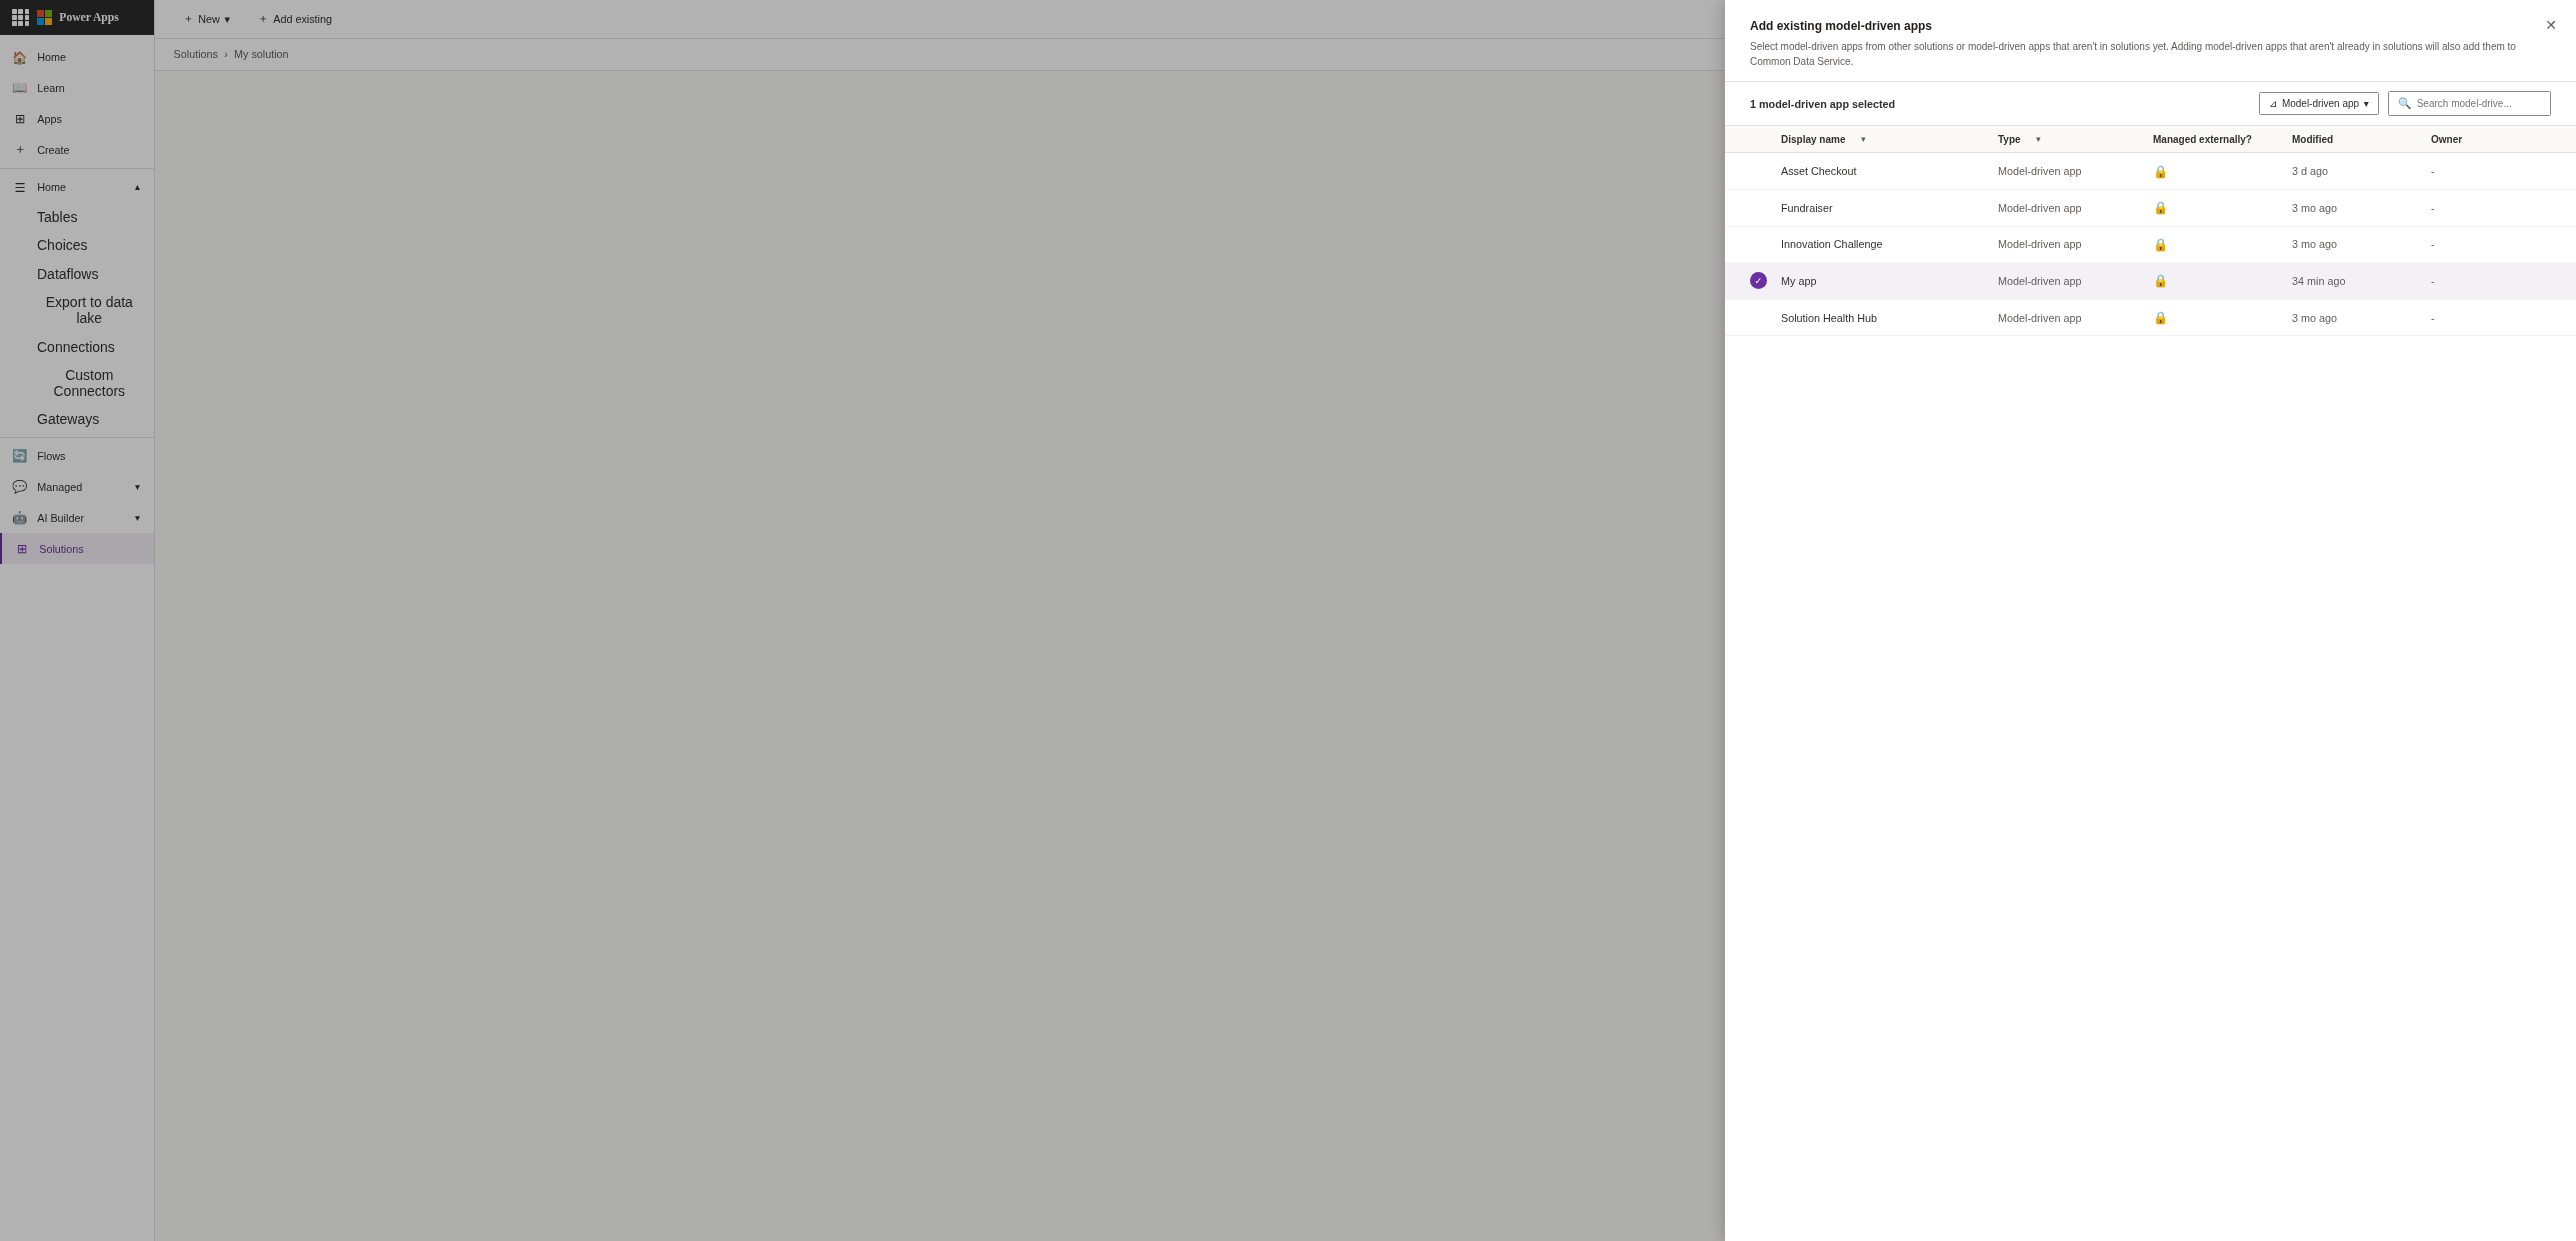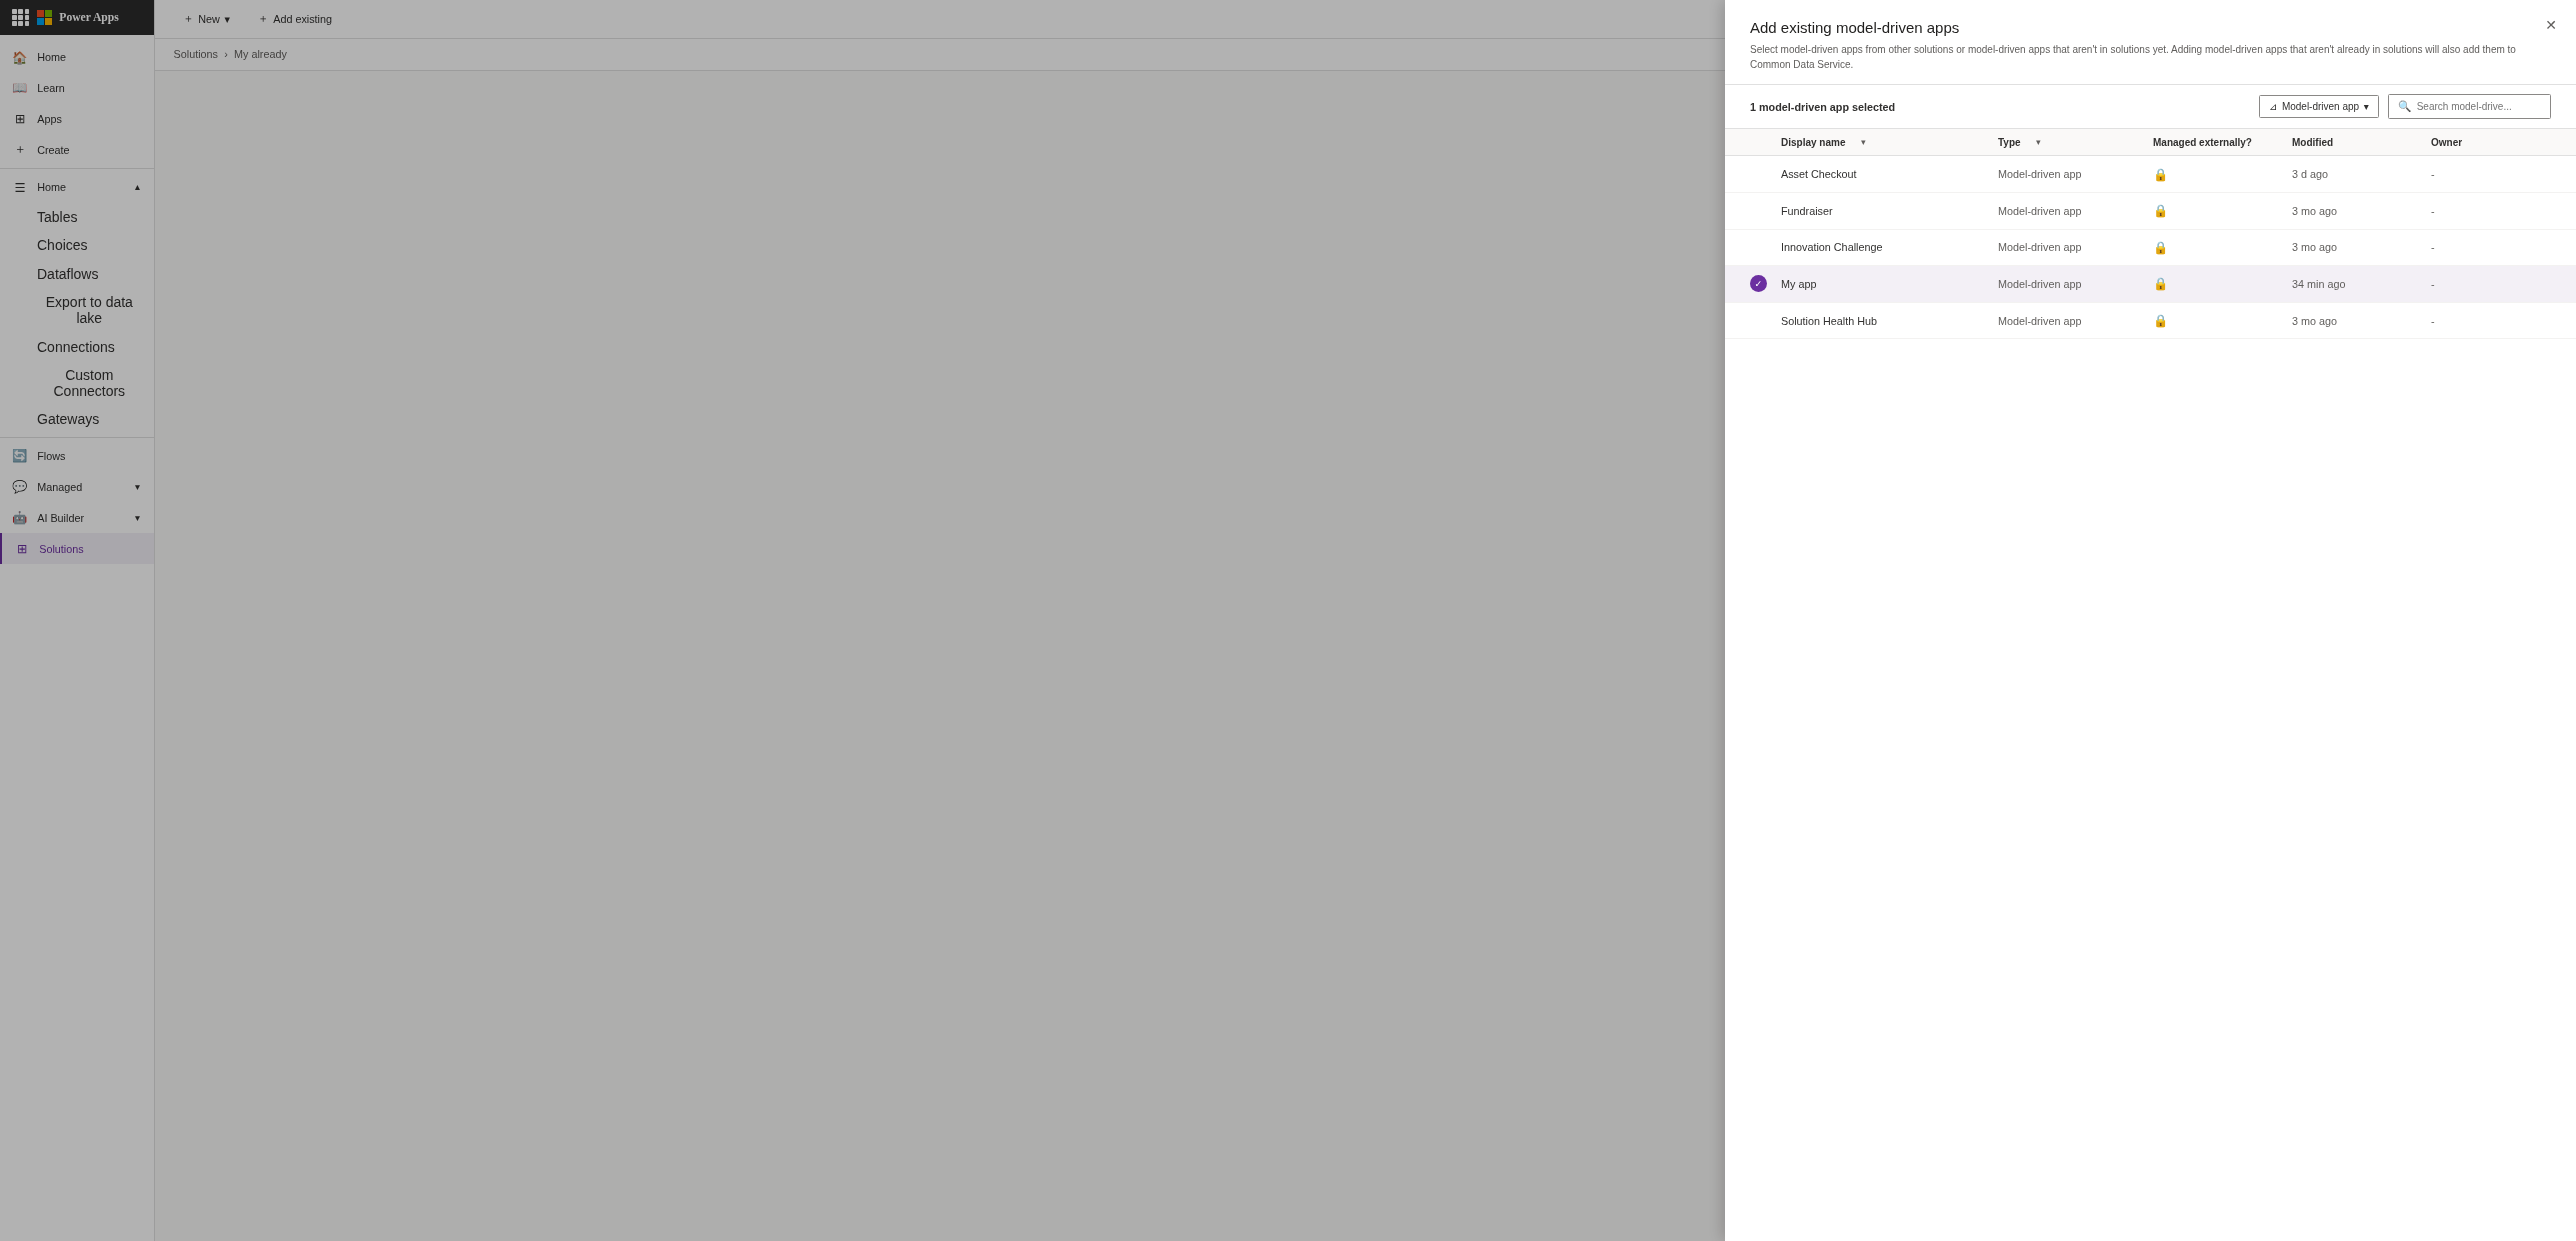--- a/index.html
+++ b/index.html
@@ -91,21 +91,21 @@
       display: flex;
       flex-direction: column;
       height: 100vh;
       box-shadow: -3.1px 0 15.5px rgba(0,0,0,0.2);
       position: relative;
     }
     .dialog-header {
       padding: 18.6px 25px 12.4px 25px;
       border-bottom: 0.8px solid #e0e0e0;
     }
-    .dialog-title { font-size: 15px; font-weight: 400; color: #201f1e; margin-bottom: 6.2px; }
+    .dialog-title { font-size: 12px; font-weight: 700; color: #201f1e; margin-bottom: 6.2px; }
     .dialog-desc { font-size: 10px; color: #605e5c; line-height: 1.5; }
     .dialog-close {
       position: absolute; top: 12.4px; right: 12.4px;
       width: 25px; height: 25px; border: none; background: none;
       cursor: pointer; display: flex; align-items: center; justify-content: center;
       font-size: 14px; color: #605e5c; border-radius: 1.5px;
     }
     .dialog-toolbar {
       display: flex; align-items: center; justify-content: space-between;
       padding: 9.3px 25px; border-bottom: 0.8px solid #e0e0e0; gap: 28px;
@@ -269,21 +269,21 @@
       <span>▾</span>
     </button>
     <button class="btn-new">
       <span>＋</span>
       <span>Add existing</span>
     </button>
   </div>
   <div class="breadcrumb">
     <a href="#">Solutions</a>
     <span class="sep">›</span>
-    <span>My already</span>
+    <span>My solution</span>
   </div>
   <div class="main-body">
   </div>
 </div>
 
 <div class="overlay">
   <div class="dialog-panel">
     <div class="dialog-header">
       <div class="dialog-title">Add existing model-driven apps</div>
       <div class="dialog-desc">Select model-driven apps from other solutions or model-driven apps that aren't in solutions yet. Adding model-driven apps that aren't already in solutions will also add them to Common Data Service.</div>

